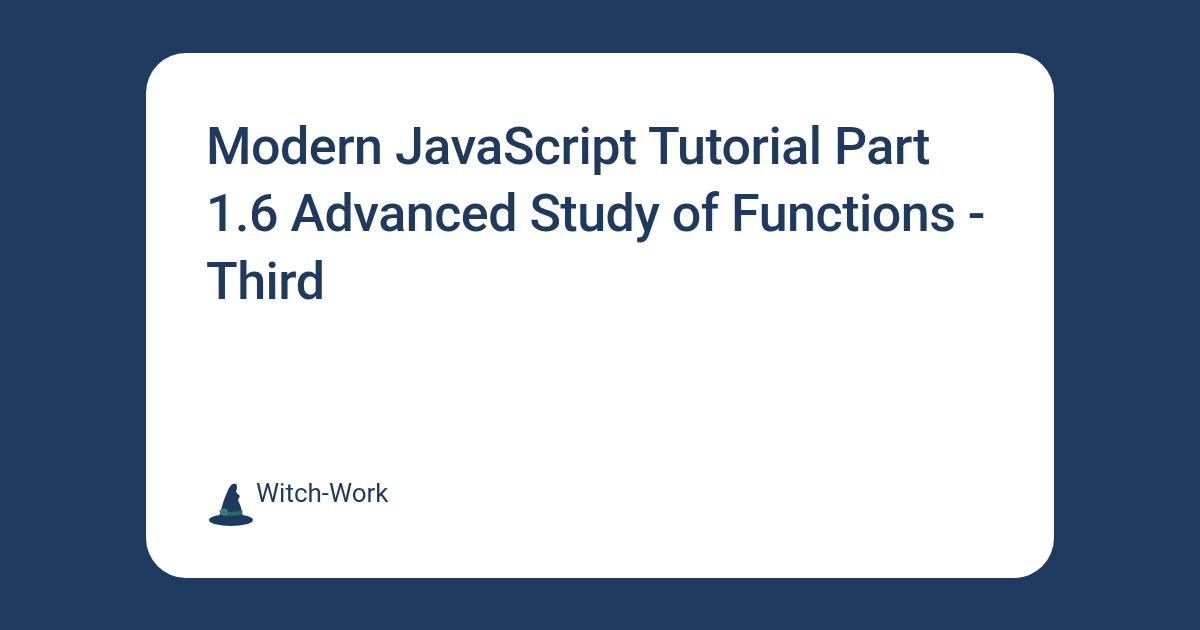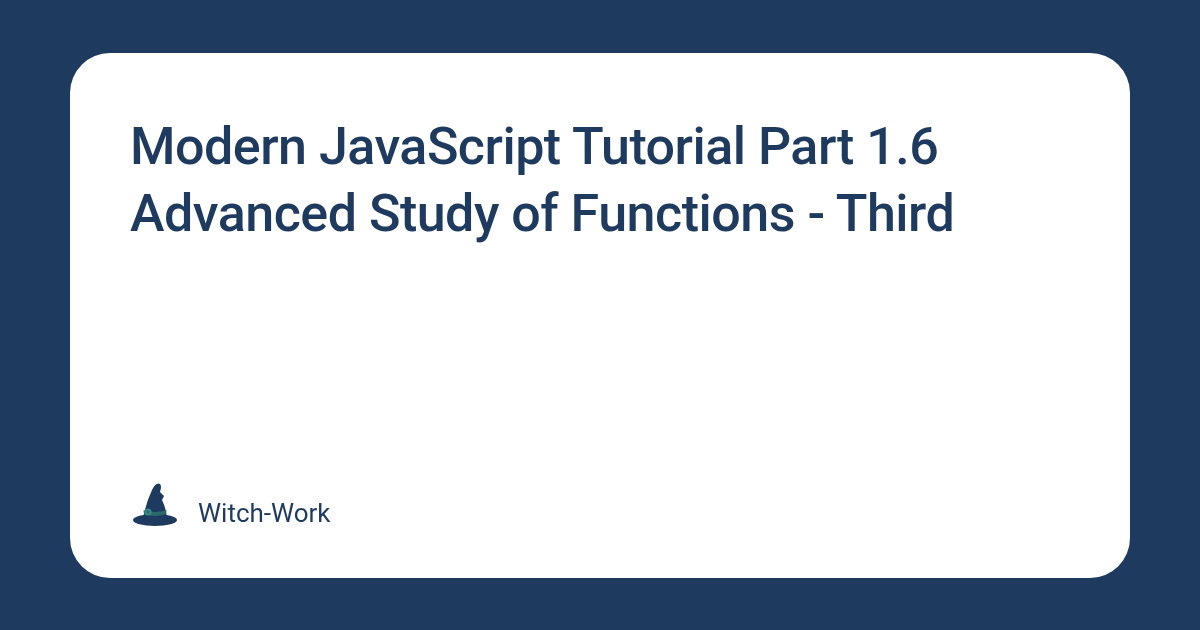--- a/index.html
+++ b/index.html
@@ -12,42 +12,42 @@
       width: 1200px;
       height: 630px;
       background-color: #1e3a5f;
       display: flex;
       align-items: center;
       justify-content: center;
       font-family: -apple-system, BlinkMacSystemFont, "Segoe UI", Roboto, "Helvetica Neue", Arial, sans-serif;
     }
     
     .card {
-      width: 1060px;
+      width: 908px;
       height: 525px;
       background-color: #ffffff;
       border-radius: 40px;
       padding: 60px 40px 50px 60px;
       display: flex;
       flex-direction: column;
       justify-content: space-between;
     }
     
     .title {
       font-size: 52px;
       font-weight: 500;
       color: #1e3a5f;
       line-height: 1.3;
       letter-spacing: -0.5px;
     }
     
     .footer {
       display: flex;
-      align-items: flex-end;
-      gap: 18px;
+      align-items: flex-start;
+      gap: 0;
     }
     
     .hat-icon {
       width: 50px;
       height: 50px;
       display: flex;
       align-items: flex-end;
     }
     
     .brand-name {

